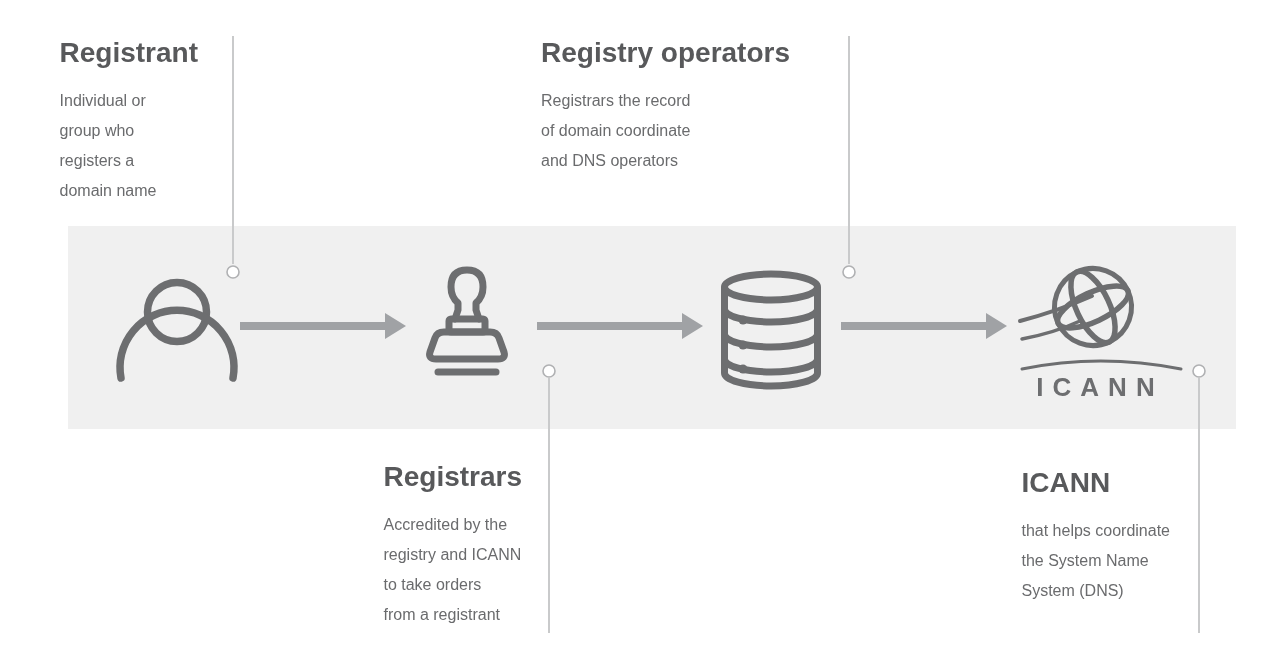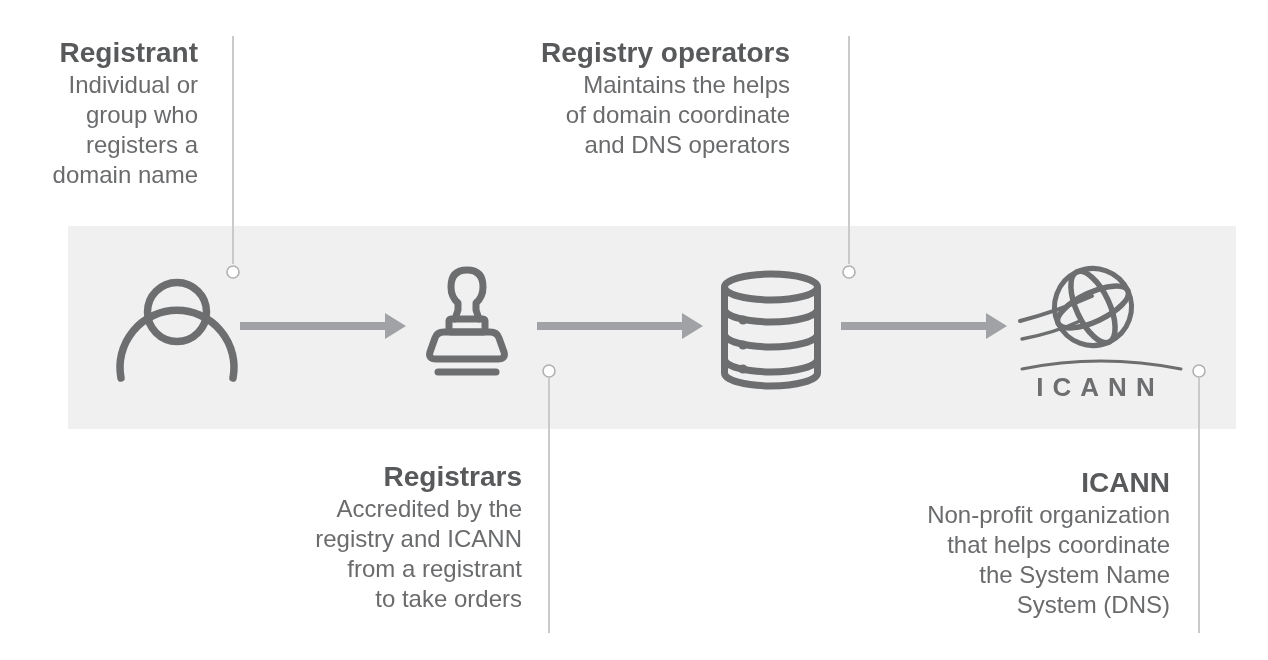--- a/index.html
+++ b/index.html
@@ -2,23 +2,23 @@
 <html><head>
 <meta charset="utf-8">
 <style>
   html,body { margin:0; padding:0; background:#ffffff; }
   .canvas {
     position:relative; width:1268px; height:660px; overflow:hidden;
     background:#ffffff; font-family:"Liberation Sans", sans-serif;
   }
   .band { position:absolute; left:68px; top:226px; width:1168px; height:203px; background:#f0f0f0; }
   .abs { position:absolute; }
-  .label { position:absolute; text-align:right; }
+  .label { position:absolute; }
   .label .title { font-size:28px; line-height:34px; font-weight:bold; color:#58595b; white-space:nowrap; }
-  .label .desc  { font-size:24px; line-height:30px; color:#6a6b6d; }
+  .label .desc  { font-size:16px; line-height:30px; color:#6a6b6d;margin-top:16px; }
   .label .desc div { white-space:nowrap; }
   .wordmark {
     position:absolute; left:1018px; top:372px; width:164px;
     text-align:center; font-size:26px; font-weight:bold;
     letter-spacing:9px; color:#6d6e70; white-space:nowrap;
   }
   svg { display:block; }
 </style>
 </head>
 <body>
@@ -33,40 +33,39 @@
         <div>Individual or</div>
         <div>group who</div>
         <div>registers a</div>
         <div>domain name</div>
       </div>
   </div>
 
   <div class="label" style="top:36px; right:478px;">
     <div class="title">Registry operators</div>
     <div class="desc">
-        <div>Maintains the helps</div>
+        <div>Registrars the record</div>
         <div>of domain coordinate</div>
         <div>and DNS operators</div>
       </div>
   </div>
 
   <div class="label" style="top:460px; right:746px;">
     <div class="title">Registrars</div>
     <div class="desc">
         <div>Accredited by the</div>
         <div>registry and ICANN</div>
+        <div>to take orders</div>
         <div>from a registrant</div>
-        <div>to take orders</div>
       </div>
   </div>
 
   <div class="label" style="top:466px; right:98px;">
     <div class="title">ICANN</div>
     <div class="desc">
-        <div>Non-profit organization</div>
         <div>that helps coordinate</div>
         <div>the System Name</div>
         <div>System (DNS)</div>
       </div>
   </div>
 
   <svg class="abs" style="left:225px; top:36px;" width="16" height="246">
     <line x1="8" y1="0" x2="8" y2="228" stroke="#c9cacb" stroke-width="2"></line>
     <circle cx="8" cy="236" r="6" fill="#ffffff" stroke="#b0b1b3" stroke-width="1.6"></circle>
   </svg>

